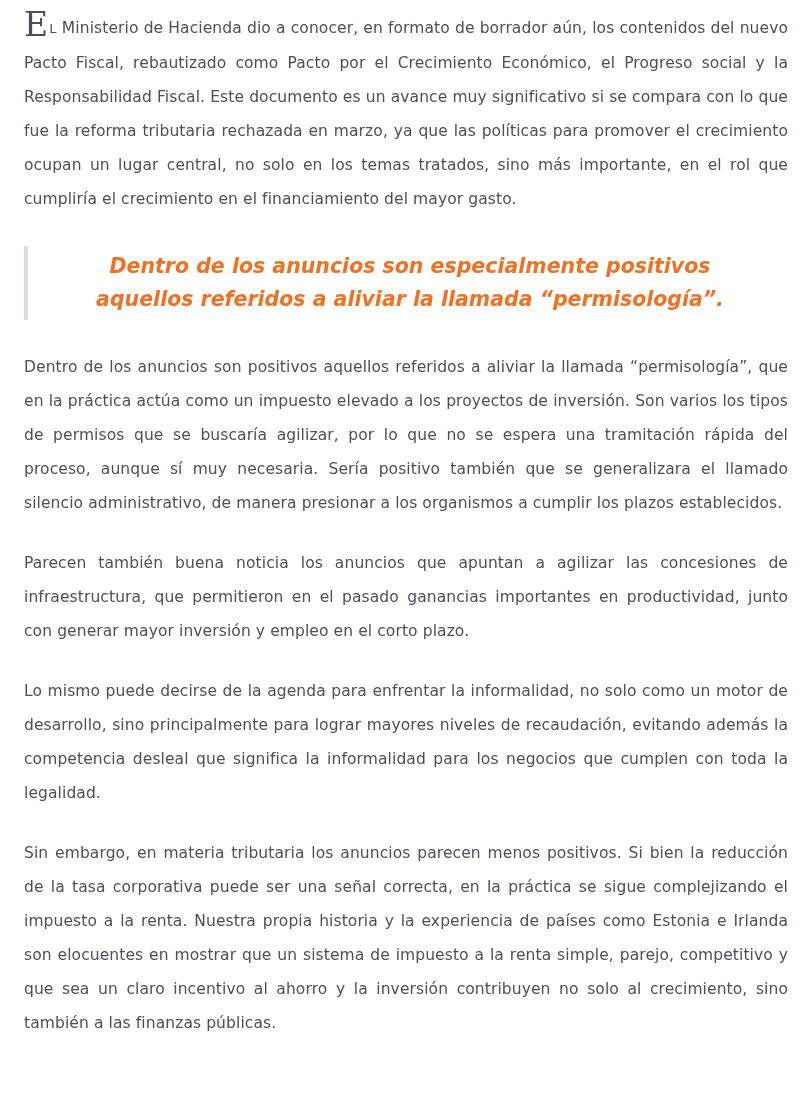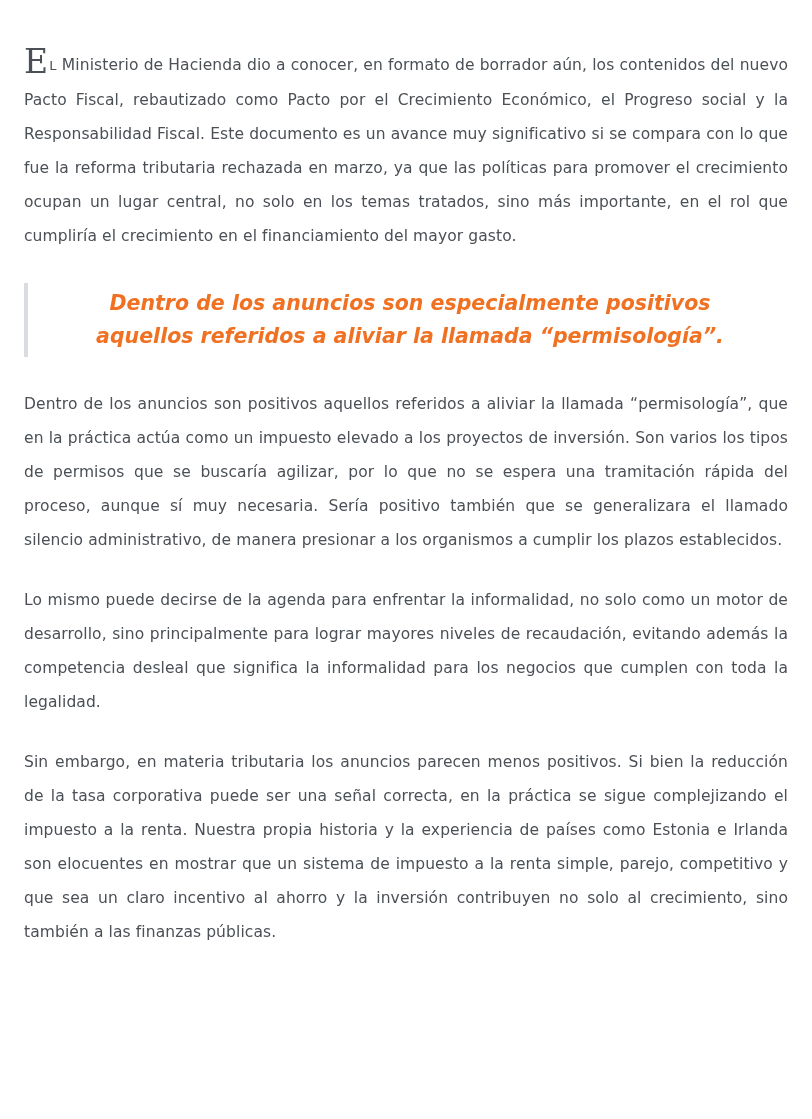--- a/index.html
+++ b/index.html
@@ -21,21 +21,20 @@
   p.body-text {
     margin: 0 0 26px 0;
     font-size: 15.5px;
     line-height: 34px;
     text-align: justify;
     color: #4b5056;
     letter-spacing: 0.1px;
   }
   p.body-text.first {
     margin-bottom: 30px;
-    margin-top: 37px;
   }
   
   .dropcap {
     font-size: 33px;
     line-height: 30px;
     color: #4b5056;
     font-family: "DejaVu Serif", serif;
     vertical-align: -3px;
     padding-right: 1px;
   }
@@ -65,18 +64,19 @@
 <article class="article">
 
   <p class="body-text first"><span class="dropcap">E</span><span class="smallcap">L</span><span> Ministerio de Hacienda dio a conocer, en formato de borrador aún, los contenidos del nuevo Pacto Fiscal, rebautizado como Pacto por el Crecimiento Económico, el Progreso social y la Responsabilidad Fiscal. Este documento es un avance muy significativo si se compara con lo que fue la reforma tributaria rechazada en marzo, ya que las políticas para promover el crecimiento ocupan un lugar central, no solo en los temas tratados, sino más importante, en el rol que cumpliría el crecimiento en el financiamiento del mayor gasto.</span></p>
 
   <blockquote class="pullquote">
     <span class="pq-text">Dentro de los anuncios son especialmente positivos aquellos referidos a aliviar la llamada “permisología”.</span>
   </blockquote>
 
   <p class="body-text">Dentro de los anuncios son positivos aquellos referidos a aliviar la llamada “permisología”, que en la práctica actúa como un impuesto elevado a los proyectos de inversión. Son varios los tipos de permisos que se buscaría agilizar, por lo que no se espera una tramitación rápida del proceso, aunque sí muy necesaria. Sería positivo también que se generalizara el llamado silencio administrativo, de manera presionar a los organismos a cumplir los plazos establecidos.</p>
 
+  <p class="body-text">Parecen también buena noticia los anuncios que apuntan a agilizar las concesiones de infraestructura, que permitieron en el pasado ganancias importantes en productividad, junto con generar mayor inversión y empleo en el corto plazo.</p>
 
   <p class="body-text">Lo mismo puede decirse de la agenda para enfrentar la informalidad, no solo como un motor de desarrollo, sino principalmente para lograr mayores niveles de recaudación, evitando además la competencia desleal que significa la informalidad para los negocios que cumplen con toda la legalidad.</p>
 
   <p class="body-text">Sin embargo, en materia tributaria los anuncios parecen menos positivos. Si bien la reducción de la tasa corporativa puede ser una señal correcta, en la práctica se sigue complejizando el impuesto a la renta. Nuestra propia historia y la experiencia de países como Estonia e Irlanda son elocuentes en mostrar que un sistema de impuesto a la renta simple, parejo, competitivo y que sea un claro incentivo al ahorro y la inversión contribuyen no solo al crecimiento, sino también a las finanzas públicas.</p>
 
 </article>
 
 </body></html>

